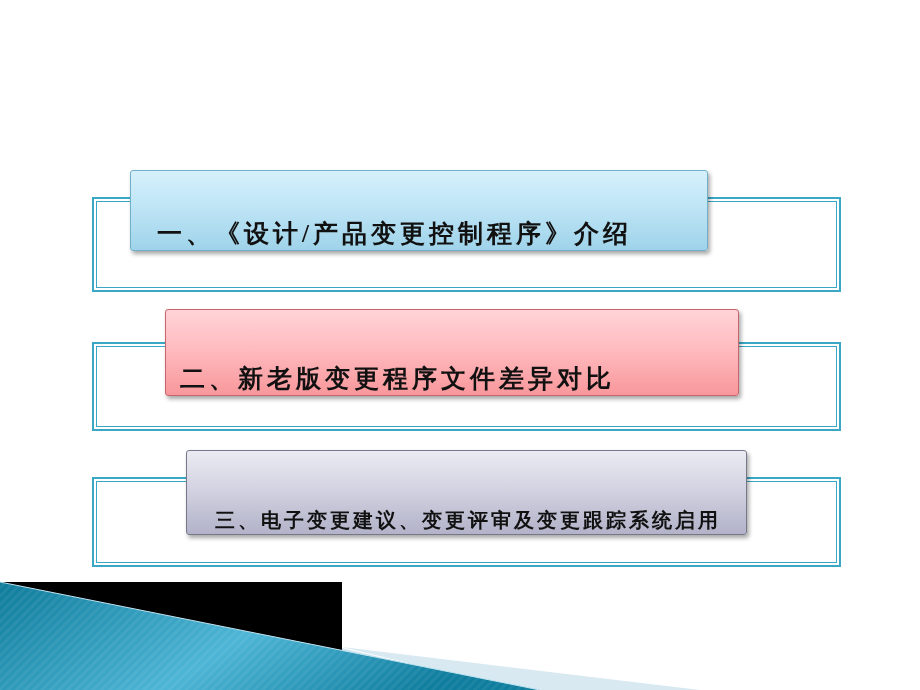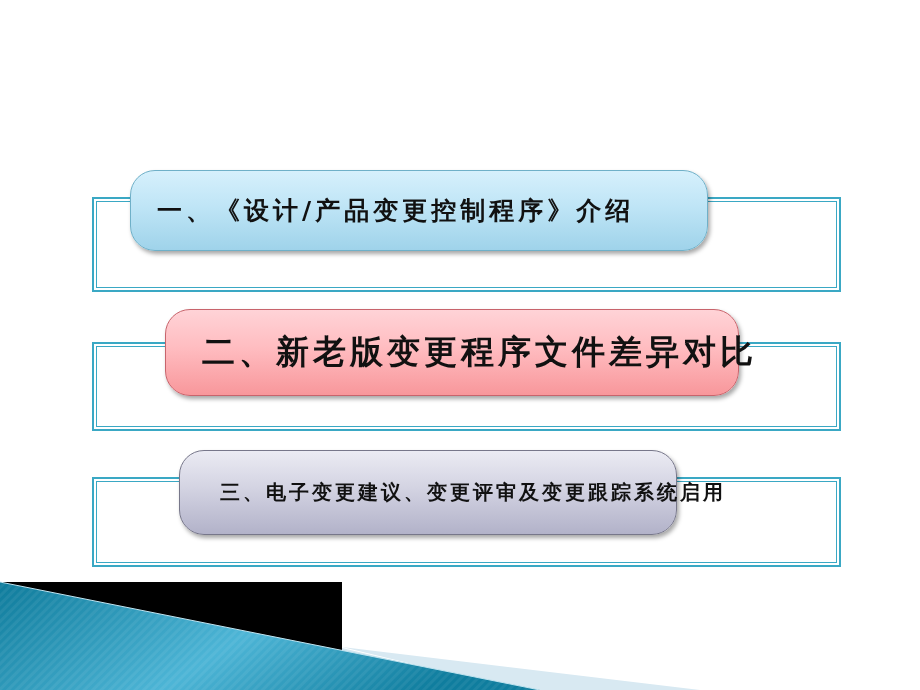--- a/index.html
+++ b/index.html
@@ -37,50 +37,51 @@
     .frame {
       position: absolute;
       left: 92px;
       width: 745px;
       border: 2px solid #3aa8c4;
       box-shadow: inset 0 0 0 2px #ffffff, inset 0 0 0 3px #3aa8c4;
       background: #ffffff;
     }
     .pill {
       position: absolute;
-      border-radius: 25px;
+      border-radius: 3px;
       box-shadow: 2px 3px 4px rgba(0,0,0,0.35);
       display: flex;
-      align-items: center;
+      align-items: flex-end;
       box-sizing: border-box;
       color: #111111;
       font-weight: bold;
       white-space: nowrap;
+      font-family: Liberation Serif, serif;
     }
     .pill-1 {
       left: 130px; top: 170px; width: 578px; height: 81px;
       background: linear-gradient(to bottom, #d6f0fc 0%, #bfe5f6 45%, #9fd3ea 100%);
       border: 1px solid #6fb0c8;
       padding-left: 26px;
       font-size: 25px;
       letter-spacing: 4px;
     }
     .pill-2 {
       left: 165px; top: 309px; width: 574px; height: 87px;
       background: linear-gradient(to bottom, #ffd3d7 0%, #ffbcc0 45%, #f8979b 100%);
       border: 1px solid #c8646c;
-      padding-left: 36px;
-      font-size: 33px;
+      padding-left: 14px;
+      font-size: 25px;
       letter-spacing: 4px;
     }
     .pill-3 {
-      left: 179px; top: 450px; width: 498px; height: 85px;
+      left: 186px; top: 450px; width: 561px; height: 85px;
       background: linear-gradient(to bottom, #ebebf3 0%, #d3d3e2 45%, #b2b2c9 100%);
       border: 1px solid #77778a;
-      padding-left: 40px;
+      padding-left: 28px;
       font-size: 20px;
       letter-spacing: 3px;
     }
     .deco {
       position: absolute;
       left: 0; top: 0;
       width: 920px; height: 690px;
       pointer-events: none;
     }
   </style>

